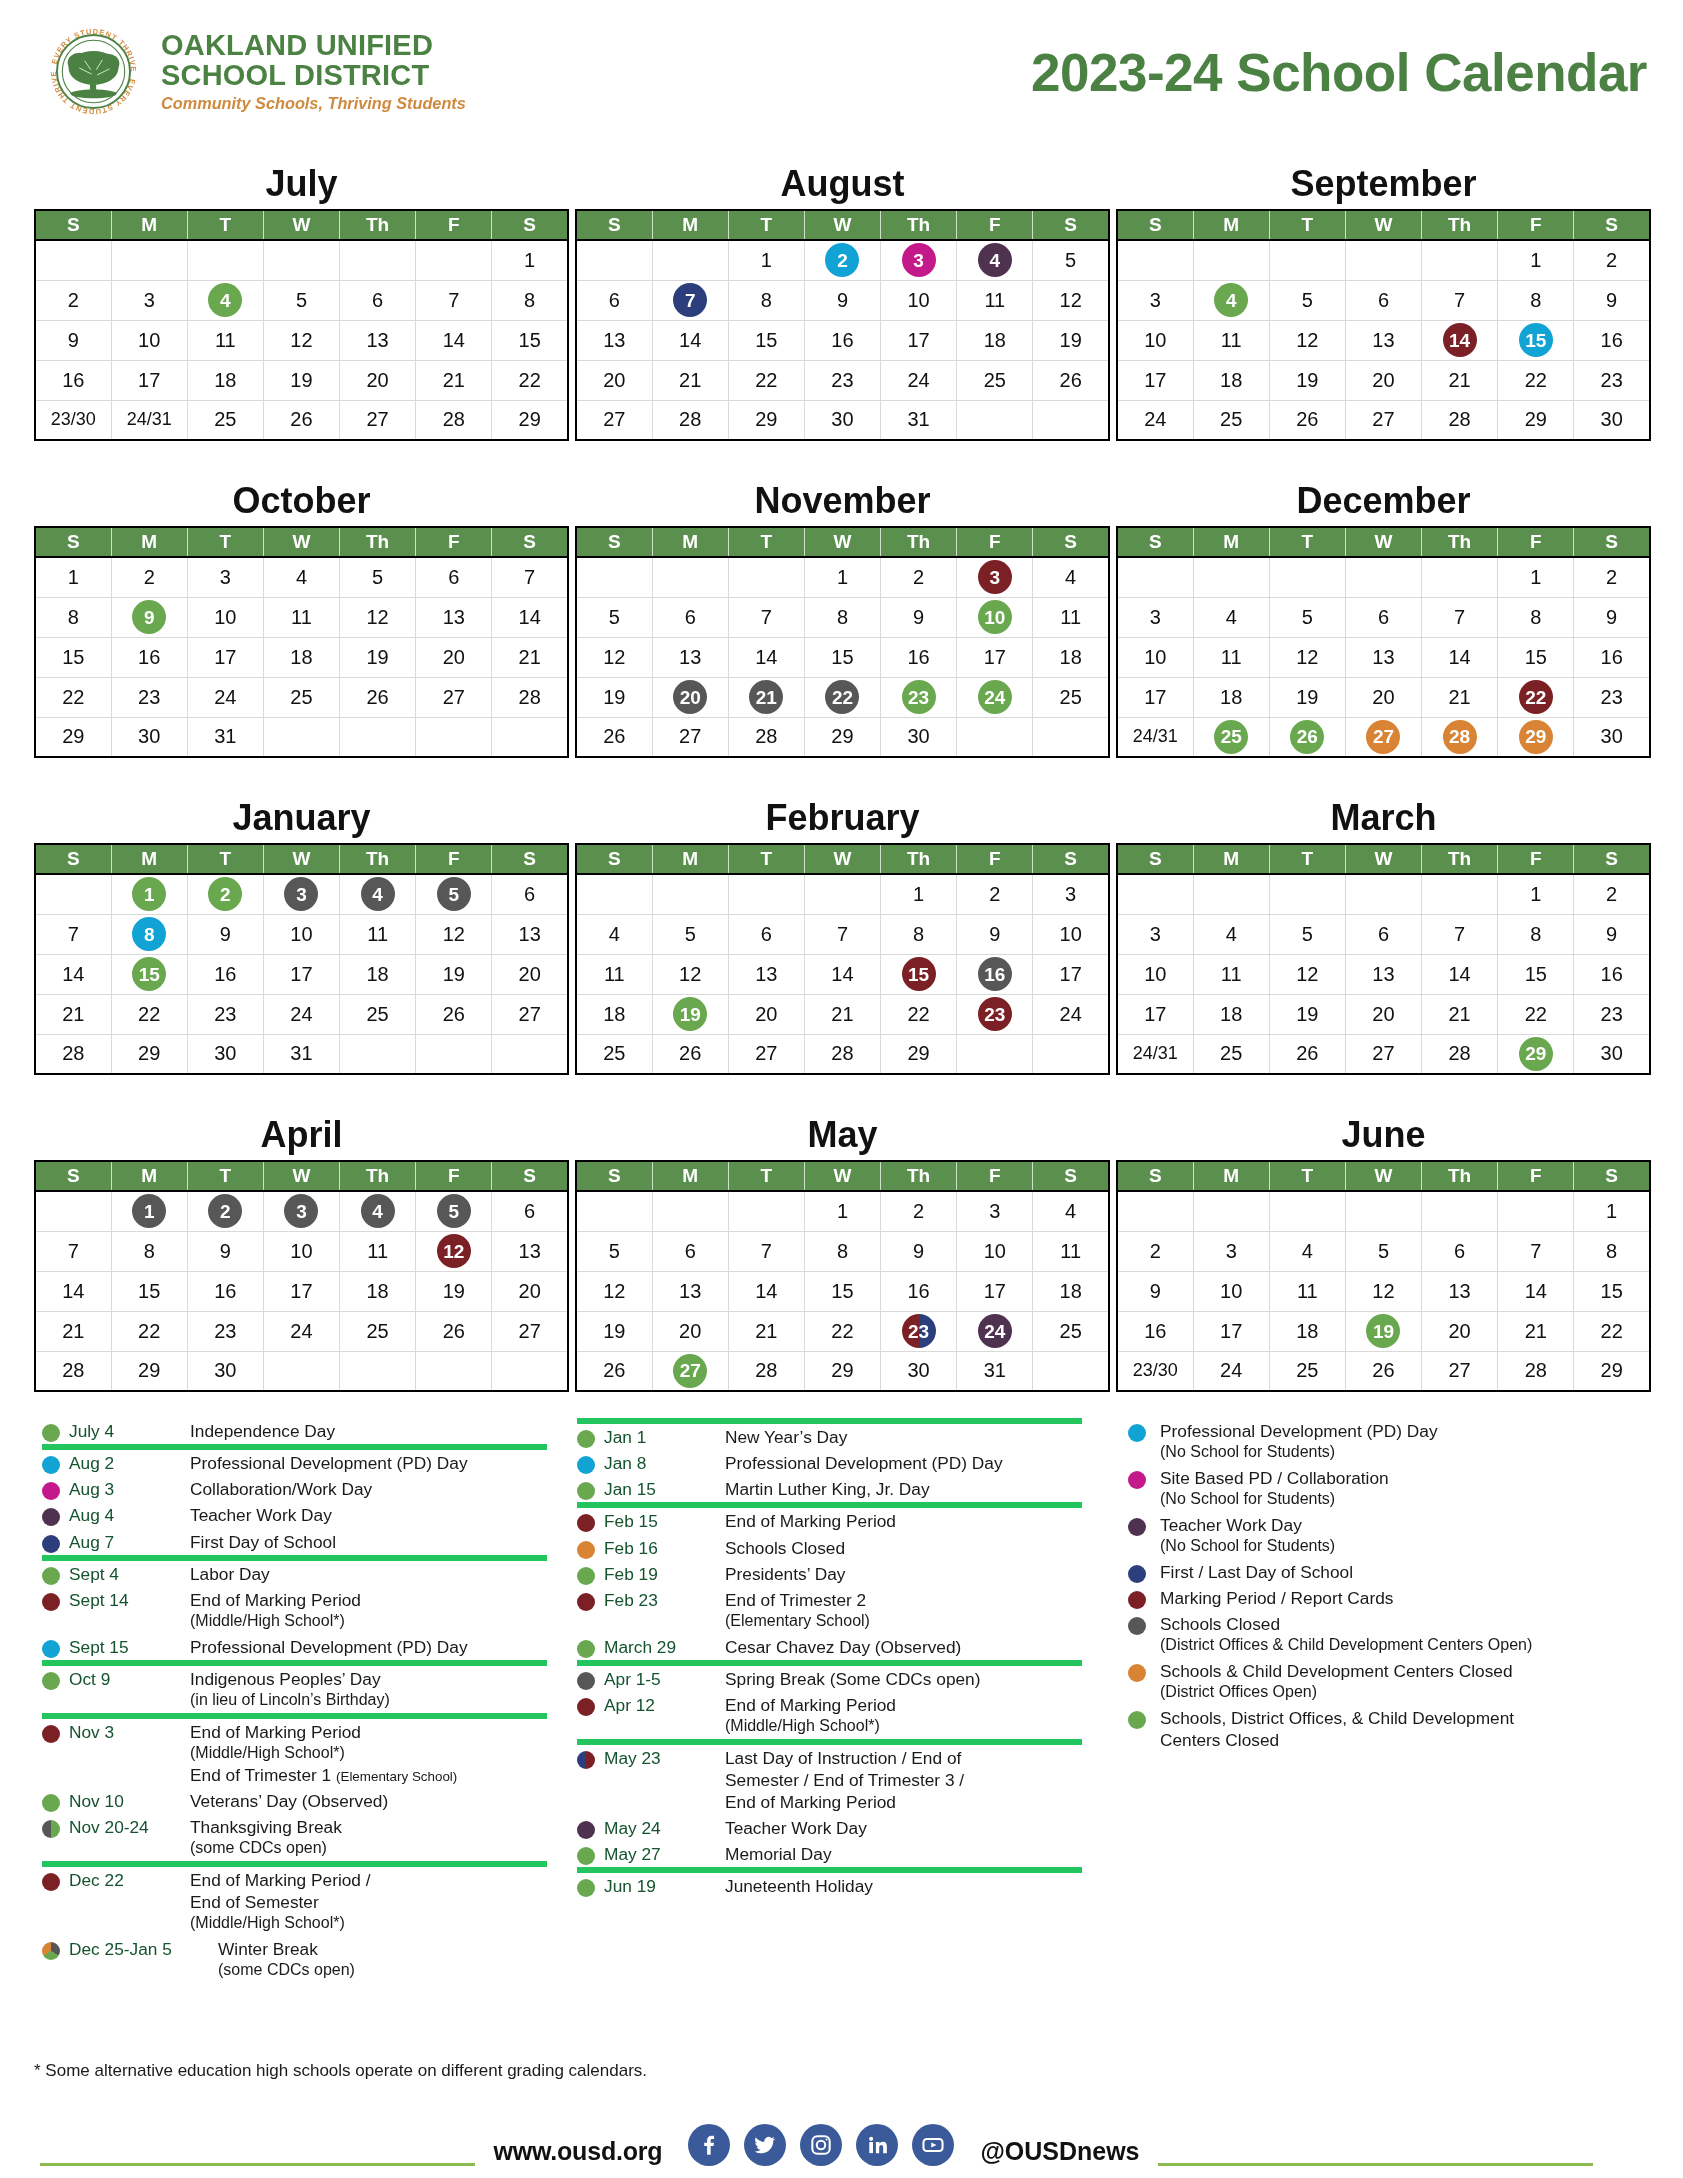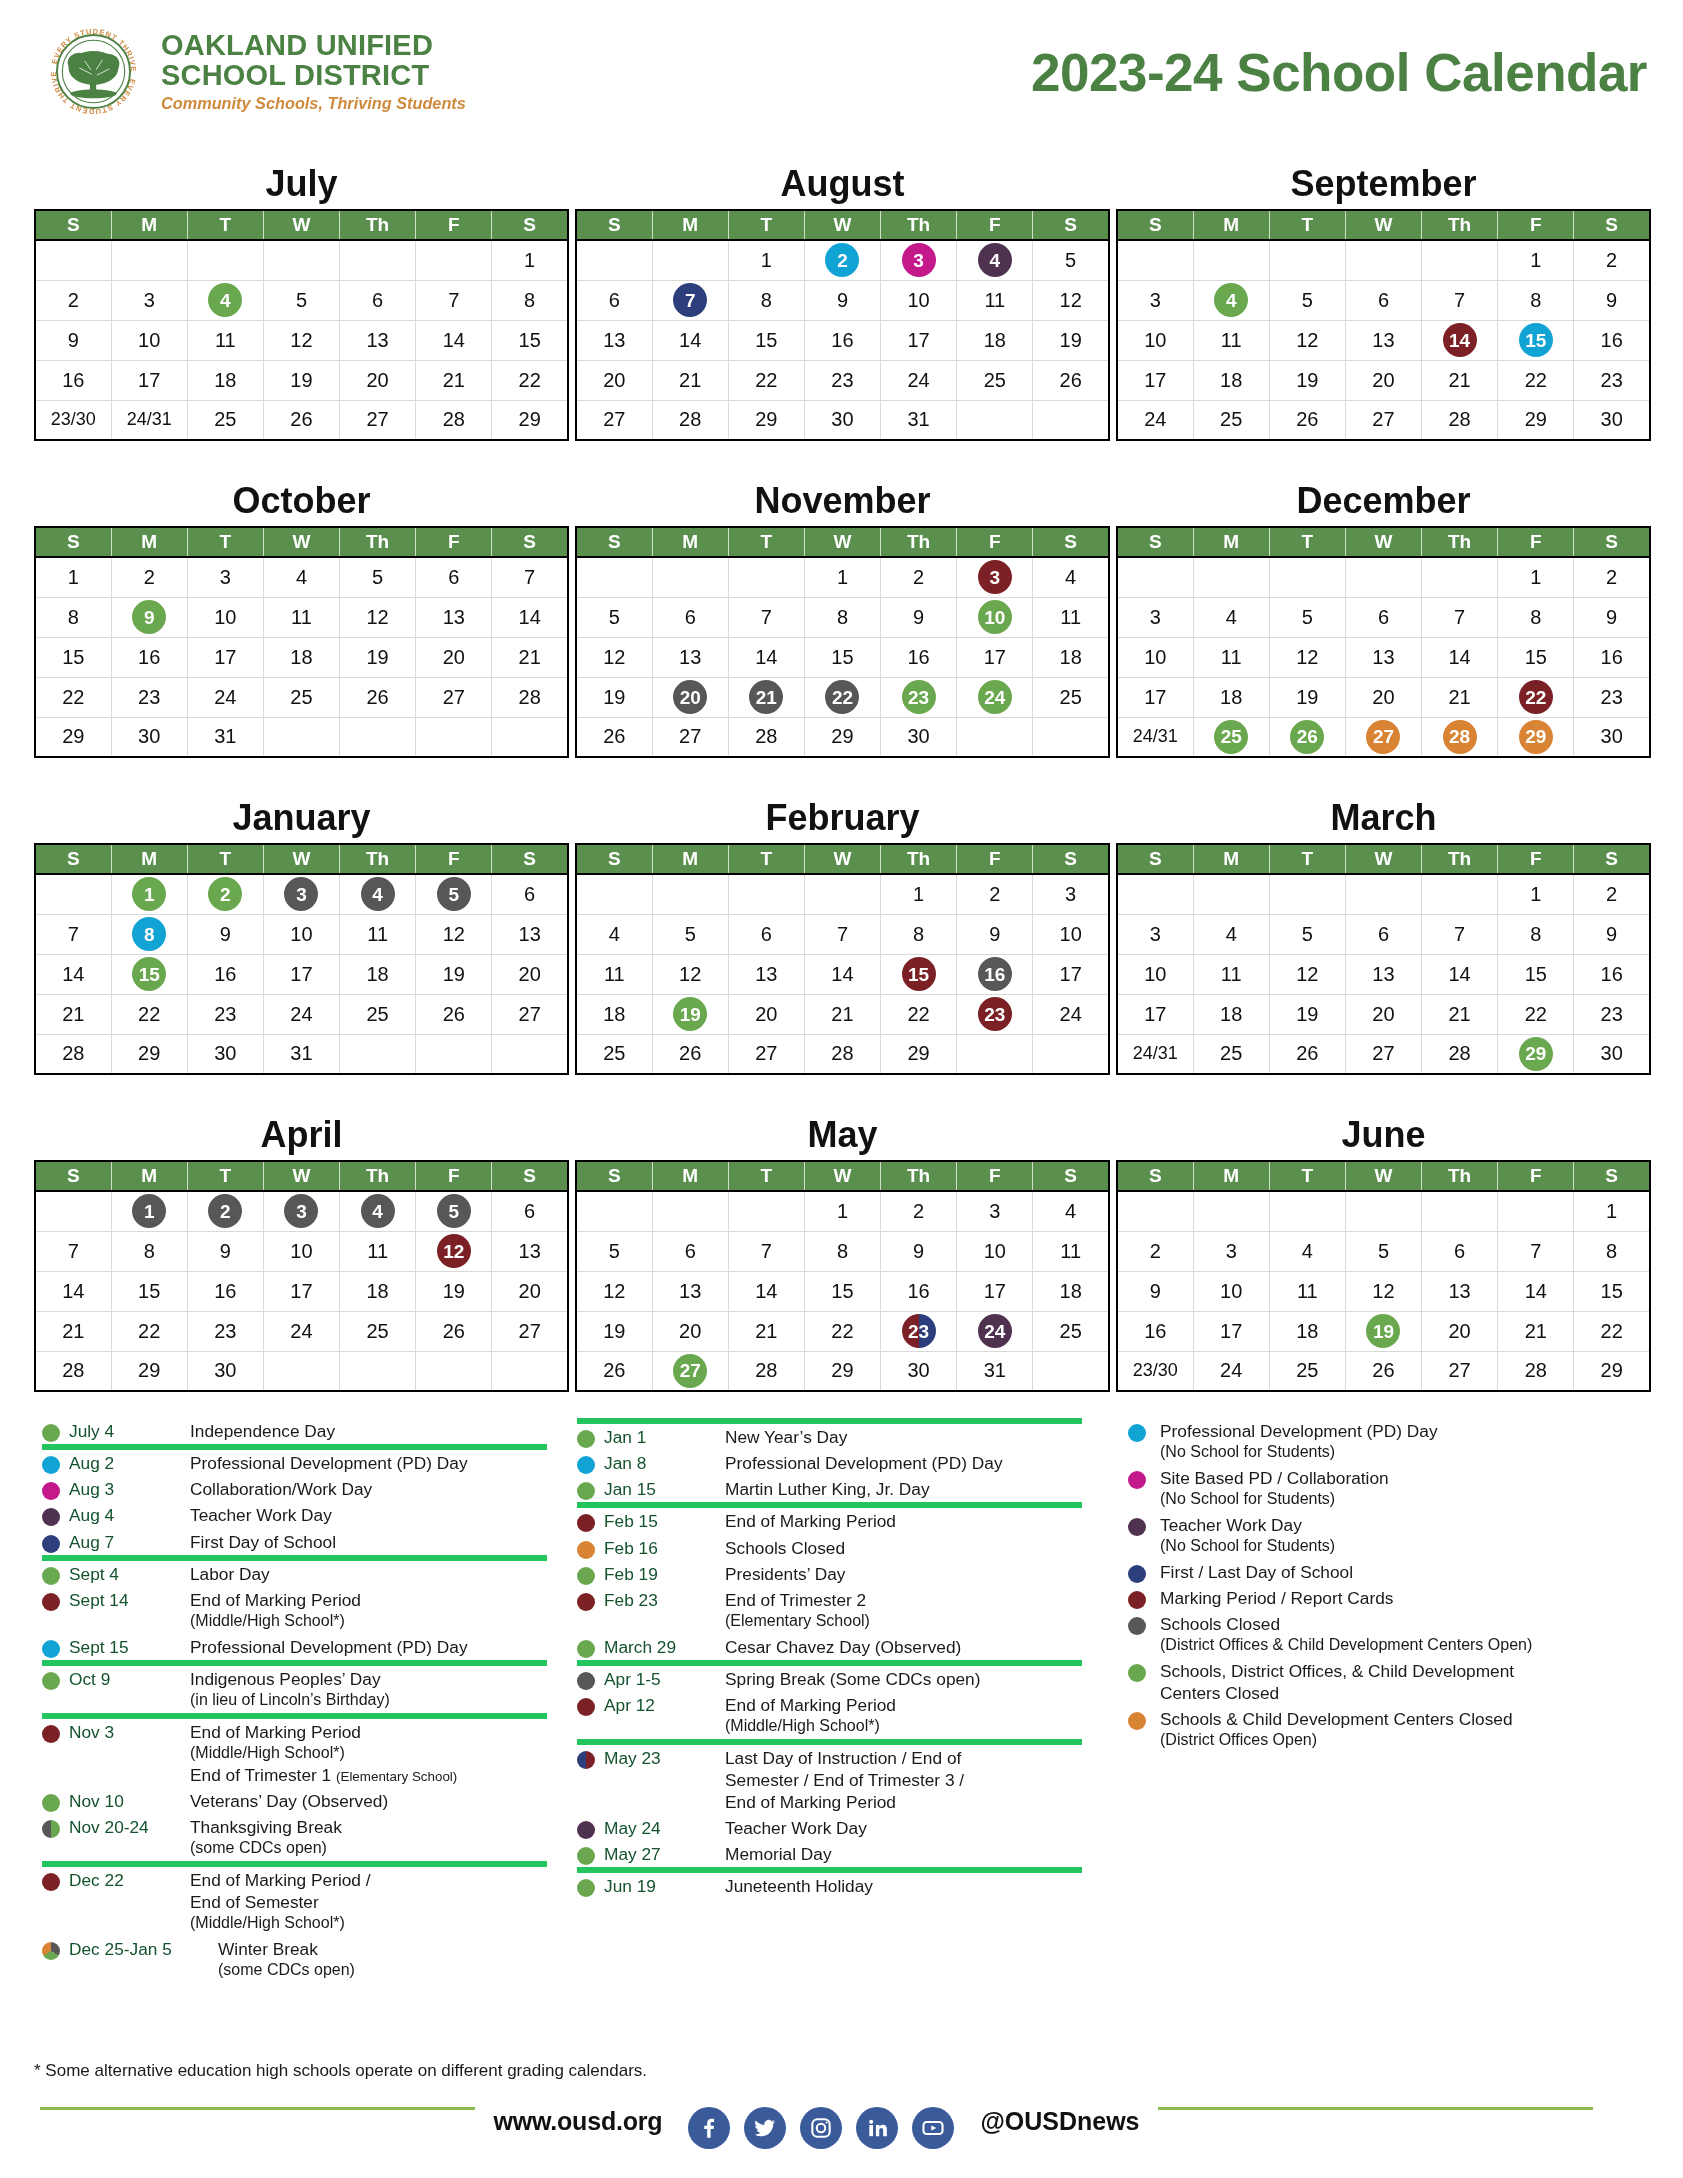--- a/index.html
+++ b/index.html
@@ -71,21 +71,21 @@
   .legtext .inl { font-size:13.4px; }
   .legcol.c3 .legtext { font-size:17.3px; }
   .legcol.c3 .legdot { margin-right:14px; }
 
   
   .footnote {
     position:absolute; left:34px; top:2061px; font-size:17px; color:#1a1a1a;
   }
   .footer {
     position:absolute; left:0; top:2107px; width:1633px; height:59px;
-    display:flex; align-items:flex-start; gap:0;
+    display:flex; align-items:flex-end; gap:0;
   }
   .rule { height:3px; background:#8cba4f; flex:1; }
   .rule.left { margin-left:40px; margin-right:18px; }
   .rule.right { margin-left:18px; margin-right:40px; }
   .site { font-size:25px; font-weight:700; color:#111; letter-spacing:-0.2px; }
   .socials { display:flex; align-items:center; gap:14px; margin-left:26px; margin-right:26px; }
   .sicon { width:42px; height:42px; border-radius:50%; background:#3a5a9a; display:flex; align-items:center; justify-content:center; }
   .handle { font-size:25px; font-weight:700; color:#111; }
 </style>
 </head>
@@ -1051,26 +1051,26 @@
       </div>
       <div class="legrow">
         <span class="legdot" style="background: rgb(123, 32, 37);"></span>
         <div class="legtext">Marking Period / Report Cards</div>
       </div>
       <div class="legrow">
         <span class="legdot" style="background: rgb(87, 87, 87);"></span>
         <div class="legtext">Schools Closed<span class="sub">(District Offices &amp; Child Development Centers Open)</span></div>
       </div>
       <div class="legrow">
+        <span class="legdot" style="background: rgb(217, 131, 52);"></span>
+        <div class="legtext">Schools &amp; Child Development Centers Closed<span class="sub">(District Offices Open)</span></div>
+      </div>
+      <div class="legrow">
         <span class="legdot" style="background: rgb(106, 168, 79);"></span>
         <div class="legtext">Schools, District Offices, &amp; Child Development<span style="display: block;">Centers Closed</span></div>
-      </div>
-      <div class="legrow">
-        <span class="legdot" style="background: rgb(217, 131, 52);"></span>
-        <div class="legtext">Schools &amp; Child Development Centers Closed<span class="sub">(District Offices Open)</span></div>
       </div>
     </div>
 </div>
 
 <div class="footnote">*  Some alternative education high schools operate on different grading calendars.</div>
 
 <div class="footer">
   <div class="rule left"></div>
   <div class="site">www.ousd.org</div>
   <div class="socials">

